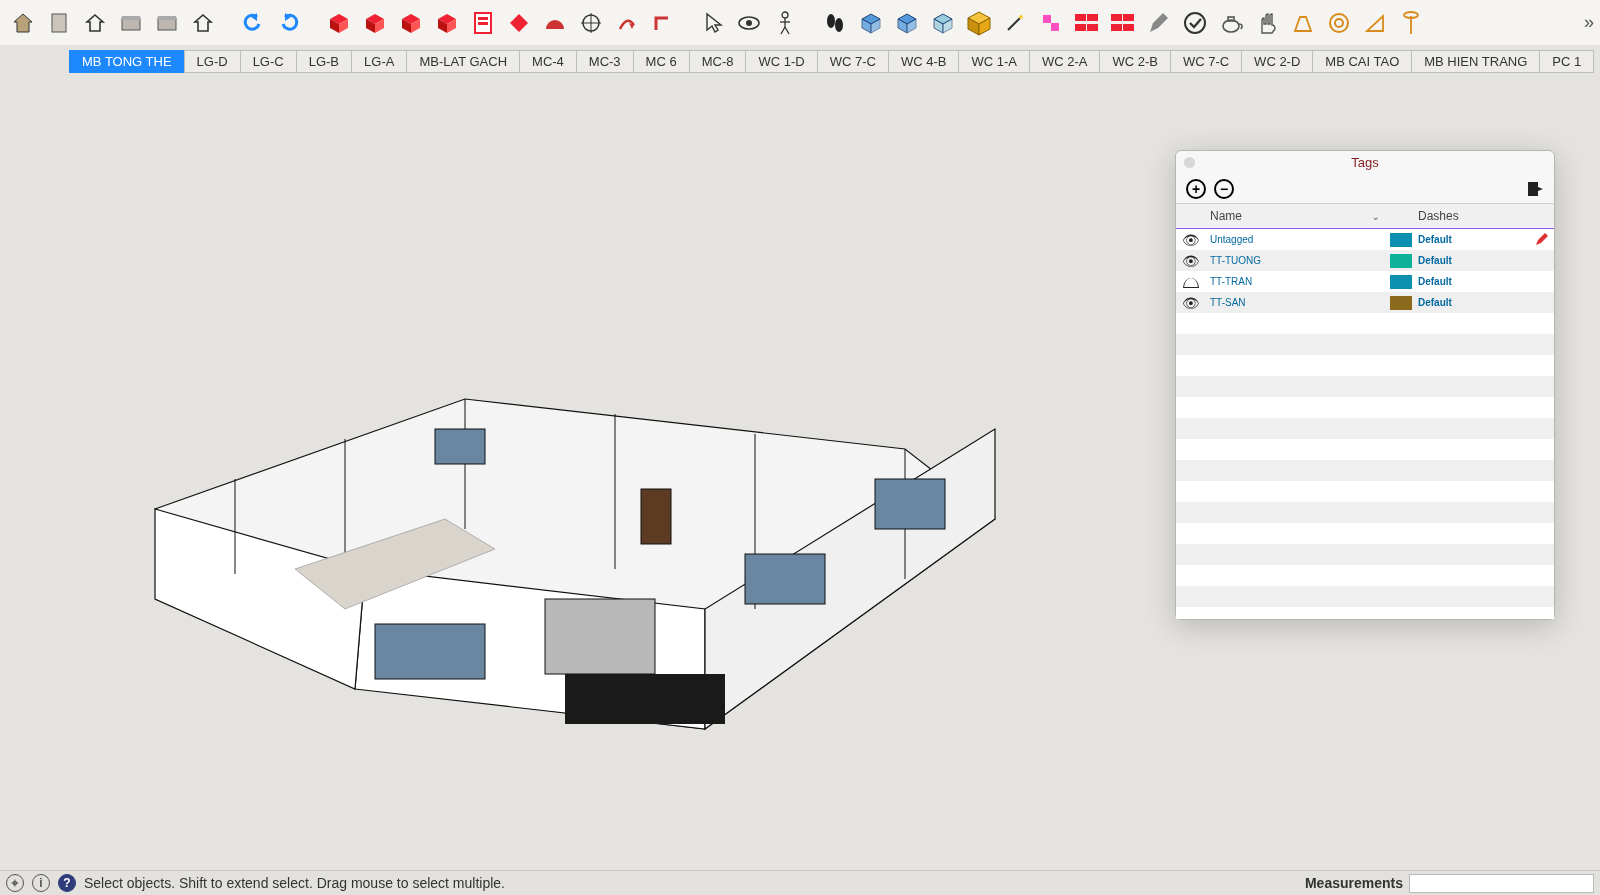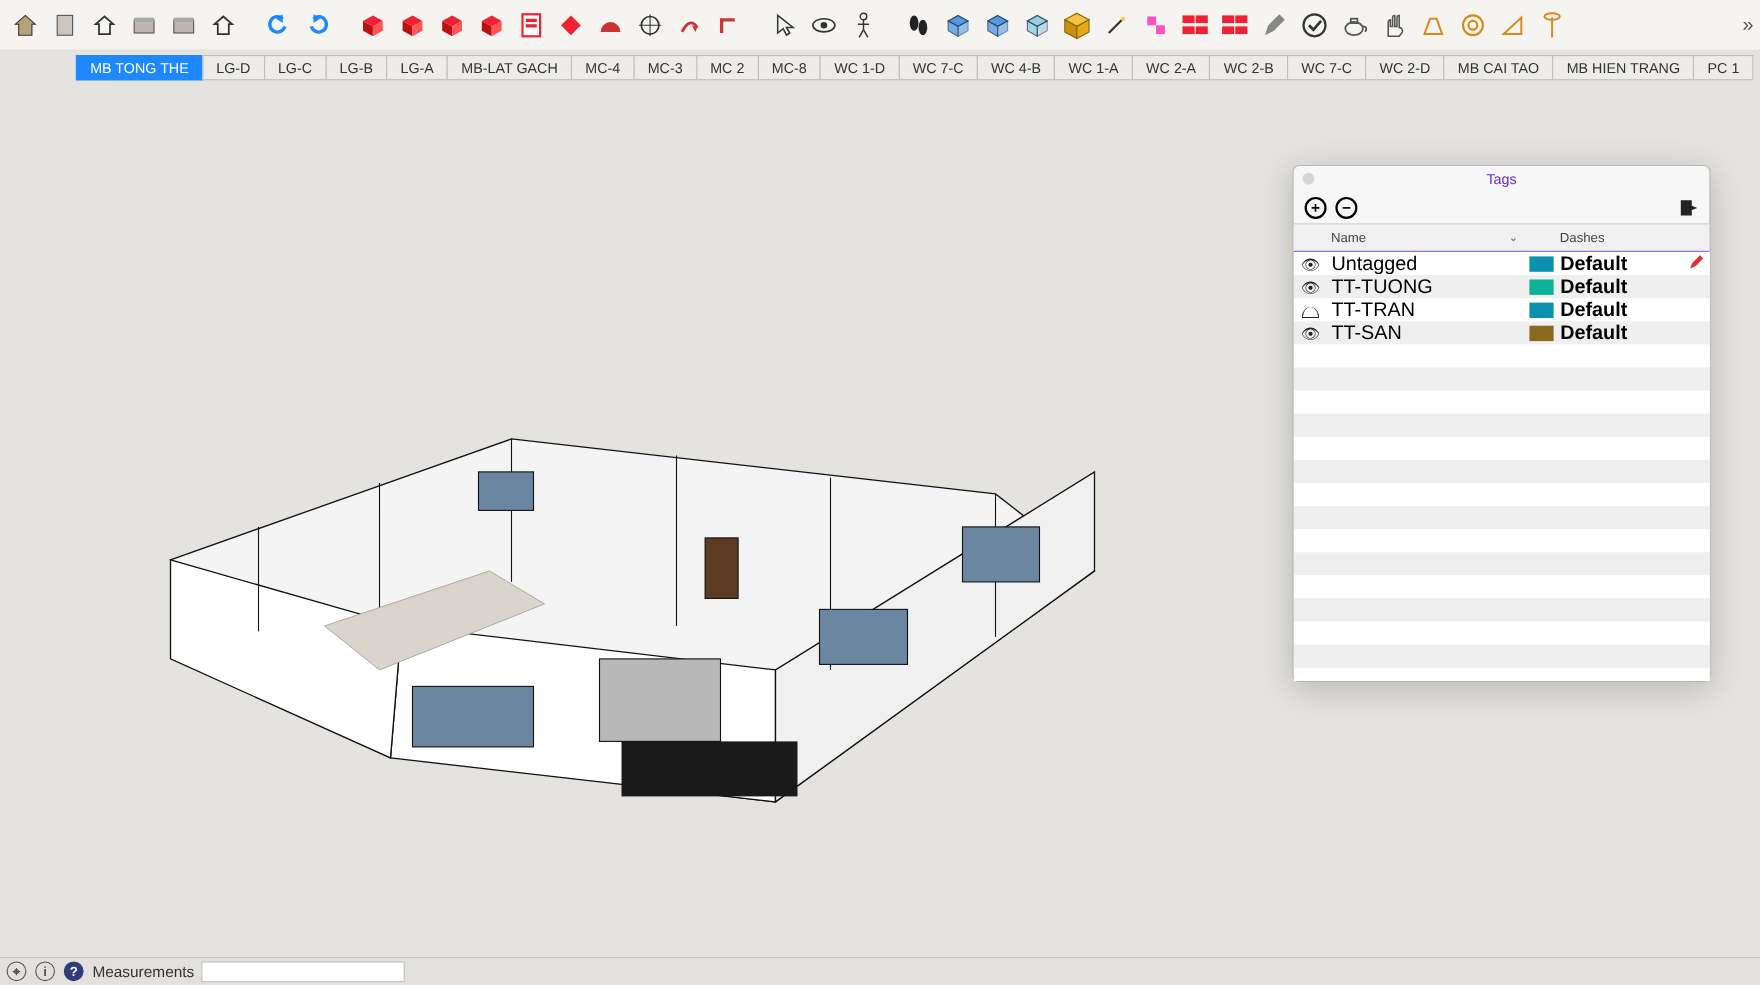--- a/index.html
+++ b/index.html
@@ -15,50 +15,50 @@
     .scene-tabs { position:absolute; top:48px; left:0; right:0; height:26px; display:flex; align-items:center; padding:0 10px 0 70px; gap:0; }
     .scene-tab { padding:3px 12px; font-size:13px; color:#333; border:1px solid #bdbdbd; background:#eeece8; cursor:pointer; margin-left:-1px; white-space:nowrap; }
     .scene-tab.active { background:#1e88ff; color:#fff; border-color:#1e88ff; }
 
     
     .viewport { position:absolute; top:74px; left:0; right:0; bottom:25px; background:#e5e3df; }
     .building-svg { position:absolute; left:145px; top:235px; }
 
     
     .tags-panel { position:absolute; right:45px; top:150px; width:380px; height:470px; background:#f7f7f7; border:1px solid #b5b5b5; border-radius:6px; box-shadow:0 6px 30px rgba(0,0,0,.2); display:flex; flex-direction:column; }
-    .tags-titlebar { position:relative; height:24px; text-align:center; font-size:13px; color:#6d28d9; line-height:24px; }
+    .tags-titlebar { position:relative; height:24px; text-align:center; font-size:13px; color:#7f1d1d; line-height:24px; }
     .tags-close { position:absolute; left:8px; top:6px; width:11px; height:11px; border-radius:50%; background:#d7d7d7; }
     .tags-toolbar { height:28px; display:flex; align-items:center; padding:0 10px; gap:8px; }
     .rnd-btn { width:20px; height:20px; border:2px solid #000; border-radius:50%; display:flex; align-items:center; justify-content:center; font-size:14px; font-weight:bold; cursor:pointer; }
     .tags-toolbar .spacer { flex:1; }
     .tags-header { display:flex; align-items:center; height:26px; background:#f0f0f0; border-top:1px solid #d0d0d0; border-bottom:1px solid #8b5cf6; font-size:12px; color:#444; }
     .th-vis { width:30px; }
     .th-name { flex:1; padding-left:4px; display:flex; align-items:center; justify-content:space-between; padding-right:6px; }
     .th-color { width:28px; }
     .th-dash { width:116px; padding-left:4px; }
     .th-edit { width:24px; }
     .tags-body { flex:1; overflow:auto; }
-    .tag-row { display:flex; align-items:center; height:21px; font-size:18px; color:#000000; }
+    .tag-row { display:flex; align-items:center; height:21px; font-size:10px; color:#0369a1; }
     .tag-row:nth-child(even){ background:#efefef; }
     .tag-row:nth-child(odd){ background:#fff; }
     .cell-vis { width:30px; text-align:center; }
     .cell-name { flex:1; padding-left:4px; }
     .cell-color { width:22px; height:14px; }
     .cell-dash { width:118px; padding-left:6px;font-weight:bold; }
     .cell-edit { width:24px; text-align:center; }
     .filler-row { height:21px; }
     .filler-row:nth-child(even){ background:#efefef; }
     .filler-row:nth-child(odd){ background:#fff; }
 
     
     .statusbar { position:absolute; left:0; right:0; bottom:0; height:25px; background:#e3e1dd; display:flex; align-items:center; padding:0 6px; font-size:14px; color:#333; border-top:1px solid #c9c7c3; }
     .sb-ico { width:18px; height:18px; border:1.5px solid #555; border-radius:50%; display:flex; align-items:center; justify-content:center; font-size:12px; margin-right:8px; color:#555; font-weight:bold; }
     .sb-ico.filled { background:#2e3d7a; color:#fff; border-color:#2e3d7a; }
     .sb-text { flex:1; }
-    .sb-meas-label { margin-right:6px; }
+    .sb-meas-label { margin-right:6px;font-weight:bold; }
     .sb-meas-box { width:185px; height:19px; background:#fff; border:1px solid #bbb; }
 
     .eye-open::before { content:"\1F441"; font-size:14px; color:#222; }
     .eye-closed { width:16px; height:10px; border:1.5px solid #222; border-radius:50% / 100% 100% 0 0; border-top:none; display:inline-block; transform:translateY(2px); }
   </style>
 </head>
 <body>
 
 <div class="toolbar" id="toolbar">
     <div class="tb-btn">
@@ -313,21 +313,21 @@
 
 <div class="scene-tabs" id="scene-tabs">
     <div class="scene-tab active">MB TONG THE</div>
     <div class="scene-tab">LG-D</div>
     <div class="scene-tab">LG-C</div>
     <div class="scene-tab">LG-B</div>
     <div class="scene-tab">LG-A</div>
     <div class="scene-tab">MB-LAT GACH</div>
     <div class="scene-tab">MC-4</div>
     <div class="scene-tab">MC-3</div>
-    <div class="scene-tab">MC 2</div>
+    <div class="scene-tab">MC 6</div>
     <div class="scene-tab">MC-8</div>
     <div class="scene-tab">WC 1-D</div>
     <div class="scene-tab">WC 7-C</div>
     <div class="scene-tab">WC 4-B</div>
     <div class="scene-tab">WC 1-A</div>
     <div class="scene-tab">WC 2-A</div>
     <div class="scene-tab">WC 2-B</div>
     <div class="scene-tab">WC 7-C</div>
     <div class="scene-tab">WC 2-D</div>
     <div class="scene-tab">MB CAI TAO</div>
@@ -445,15 +445,16 @@
       <div class="tag-row filler-row"></div>
       <div class="tag-row filler-row"></div>
       <div class="tag-row filler-row"></div>
     </div>
 </div>
 
 <div class="statusbar">
   <div class="sb-ico">⌖</div>
   <div class="sb-ico">i</div>
   <div class="sb-ico filled">?</div>
+  <div class="sb-text">Select objects. Shift to extend select. Drag mouse to select multiple.</div>
   <div class="sb-meas-label">Measurements</div>
   <div class="sb-meas-box"></div>
 </div>
 
 </body></html>

